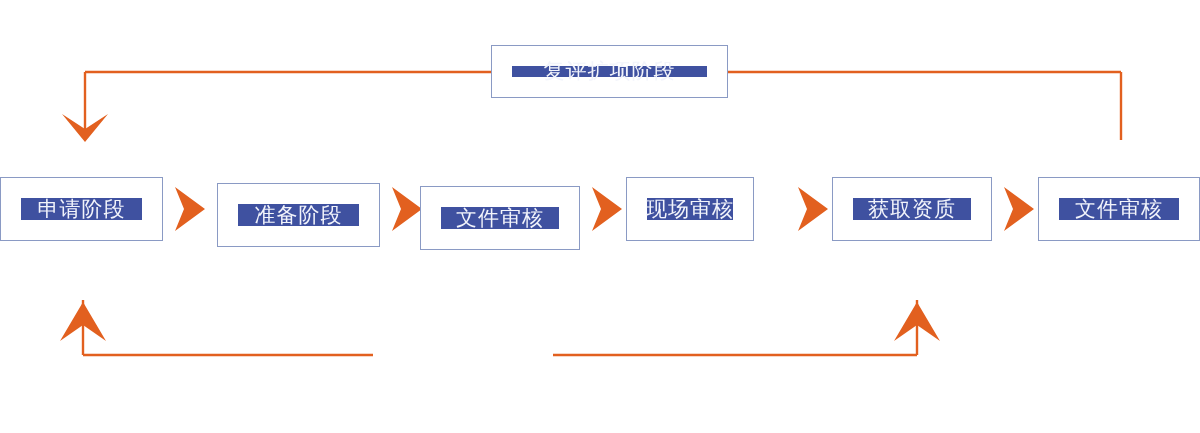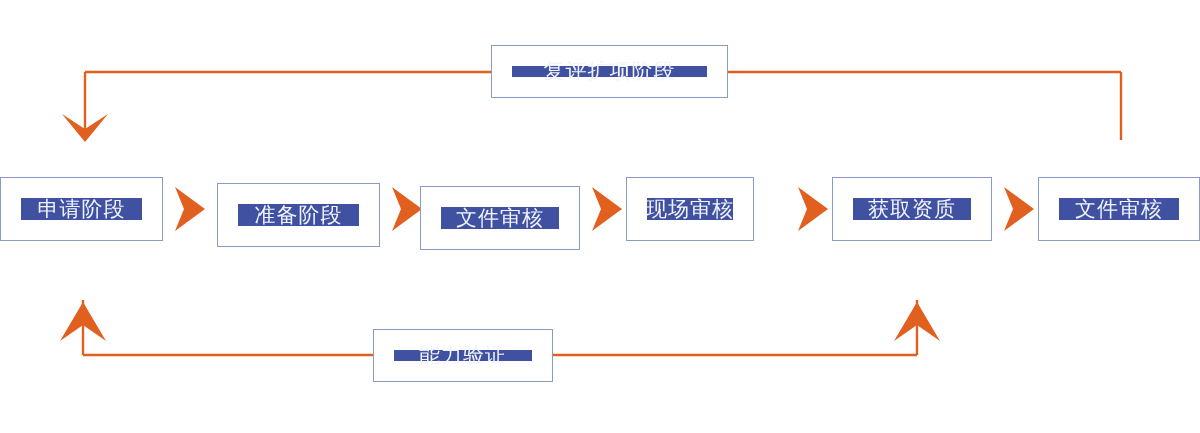--- a/index.html
+++ b/index.html
@@ -153,19 +153,14 @@
   <svg class="chevron" style="left:1002px; top:183px;" viewBox="0 0 34 52" xmlns="http://www.w3.org/2000/svg">
     <path d="M2,4 L32,26 L2,48 L11,26 Z" fill="#e2601f"></path>
   </svg>
 
   <div class="pbox" style="left:1038px; top:177px; width:162px; height:64px;">
     <div class="inner">
       <span class="label">文件审核</span>
     </div>
   </div>
 
-  <div class="pbox" style="left:373px; top:329px; width:180px; height:53px;">
-    <div class="inner">
-      <span class="label">能力验证</span>
-    </div>
-  </div>
 
 </div>
 
 </body></html>

